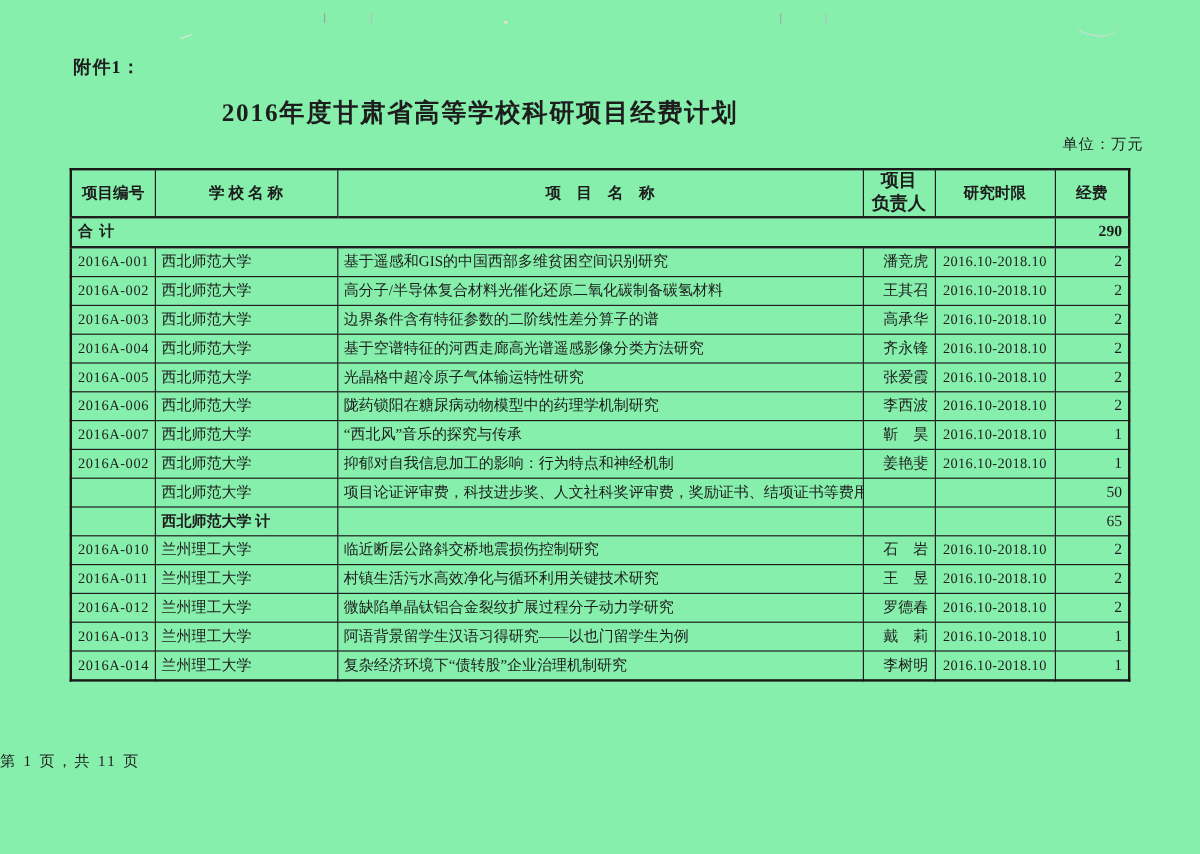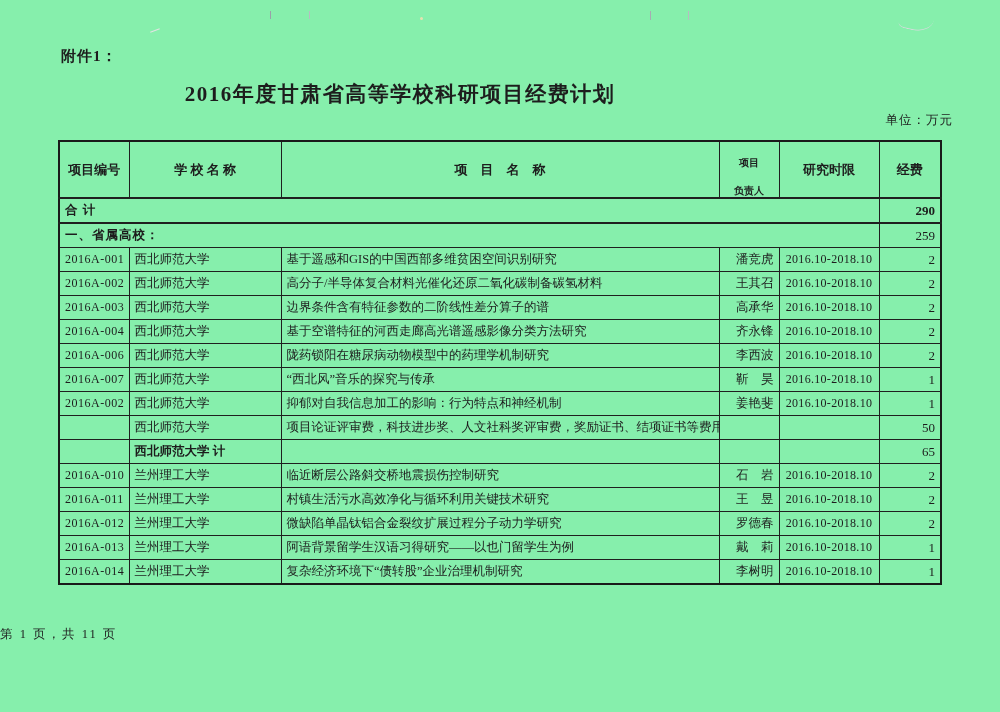--- a/index.html
+++ b/index.html
@@ -44,21 +44,21 @@
     vertical-align:middle;
   }
   table.main{border:2px solid #1a1a1a;}
   table.main thead th{
     height:37px;
     text-align:center;
     font-weight:bold;
     font-size:13px;
     border-bottom-width:2px;
   }
-  .th-leader span{display:block;line-height:1.25;font-size:10px;margin-top:15px;}
+  .th-leader span{display:block;line-height:1.25;font-size:15px;}
   td.cell-code{text-align:center;font-size:12px;letter-spacing:.5px;}
   td.cell-school{text-align:left;}
   td.cell-project{text-align:left;}
   td.cell-leader{text-align:right;}
   td.cell-period{text-align:center;font-size:12px;letter-spacing:.3px;}
   td.cell-fee{text-align:right;padding-right:10px;font-size:13px;margin-left:24px;}
   td.merged-label{text-align:left;font-weight:bold;letter-spacing:1px;}
   tr.row-total td{border-bottom-width:2px;}
   .bold{font-weight:bold;}
   .page-footer{
@@ -114,24 +114,20 @@
         </th>
         <th>研究时限</th>
         <th>经费</th>
       </tr>
     </thead>
     <tbody>
         <tr class="row-total">
           <td class="merged-label" colspan="5">合  计</td>
           <td class="cell-fee bold">290</td>
         </tr>
-        <tr class="row-section">
-          <td class="merged-label" colspan="5">一、省属高校：</td>
-          <td class="cell-fee">259</td>
-        </tr>
         <tr class="row-data">
           <td class="cell-code">2016A-001</td>
           <td class="cell-school">西北师范大学</td>
           <td class="cell-project">基于遥感和GIS的中国西部多维贫困空间识别研究</td>
           <td class="cell-leader">潘竞虎</td>
           <td class="cell-period">2016.10-2018.10</td>
           <td class="cell-fee">2</td>
         </tr>
         <tr class="row-data">
           <td class="cell-code">2016A-002</td>
@@ -147,20 +143,28 @@
           <td class="cell-project">边界条件含有特征参数的二阶线性差分算子的谱</td>
           <td class="cell-leader">高承华</td>
           <td class="cell-period">2016.10-2018.10</td>
           <td class="cell-fee">2</td>
         </tr>
         <tr class="row-data">
           <td class="cell-code">2016A-004</td>
           <td class="cell-school">西北师范大学</td>
           <td class="cell-project">基于空谱特征的河西走廊高光谱遥感影像分类方法研究</td>
           <td class="cell-leader">齐永锋</td>
+          <td class="cell-period">2016.10-2018.10</td>
+          <td class="cell-fee">2</td>
+        </tr>
+        <tr class="row-data">
+          <td class="cell-code">2016A-005</td>
+          <td class="cell-school">西北师范大学</td>
+          <td class="cell-project">光晶格中超冷原子气体输运特性研究</td>
+          <td class="cell-leader">张爱霞</td>
           <td class="cell-period">2016.10-2018.10</td>
           <td class="cell-fee">2</td>
         </tr>
         <tr class="row-data">
           <td class="cell-code">2016A-006</td>
           <td class="cell-school">西北师范大学</td>
           <td class="cell-project">陇药锁阳在糖尿病动物模型中的药理学机制研究</td>
           <td class="cell-leader">李西波</td>
           <td class="cell-period">2016.10-2018.10</td>
           <td class="cell-fee">2</td>

